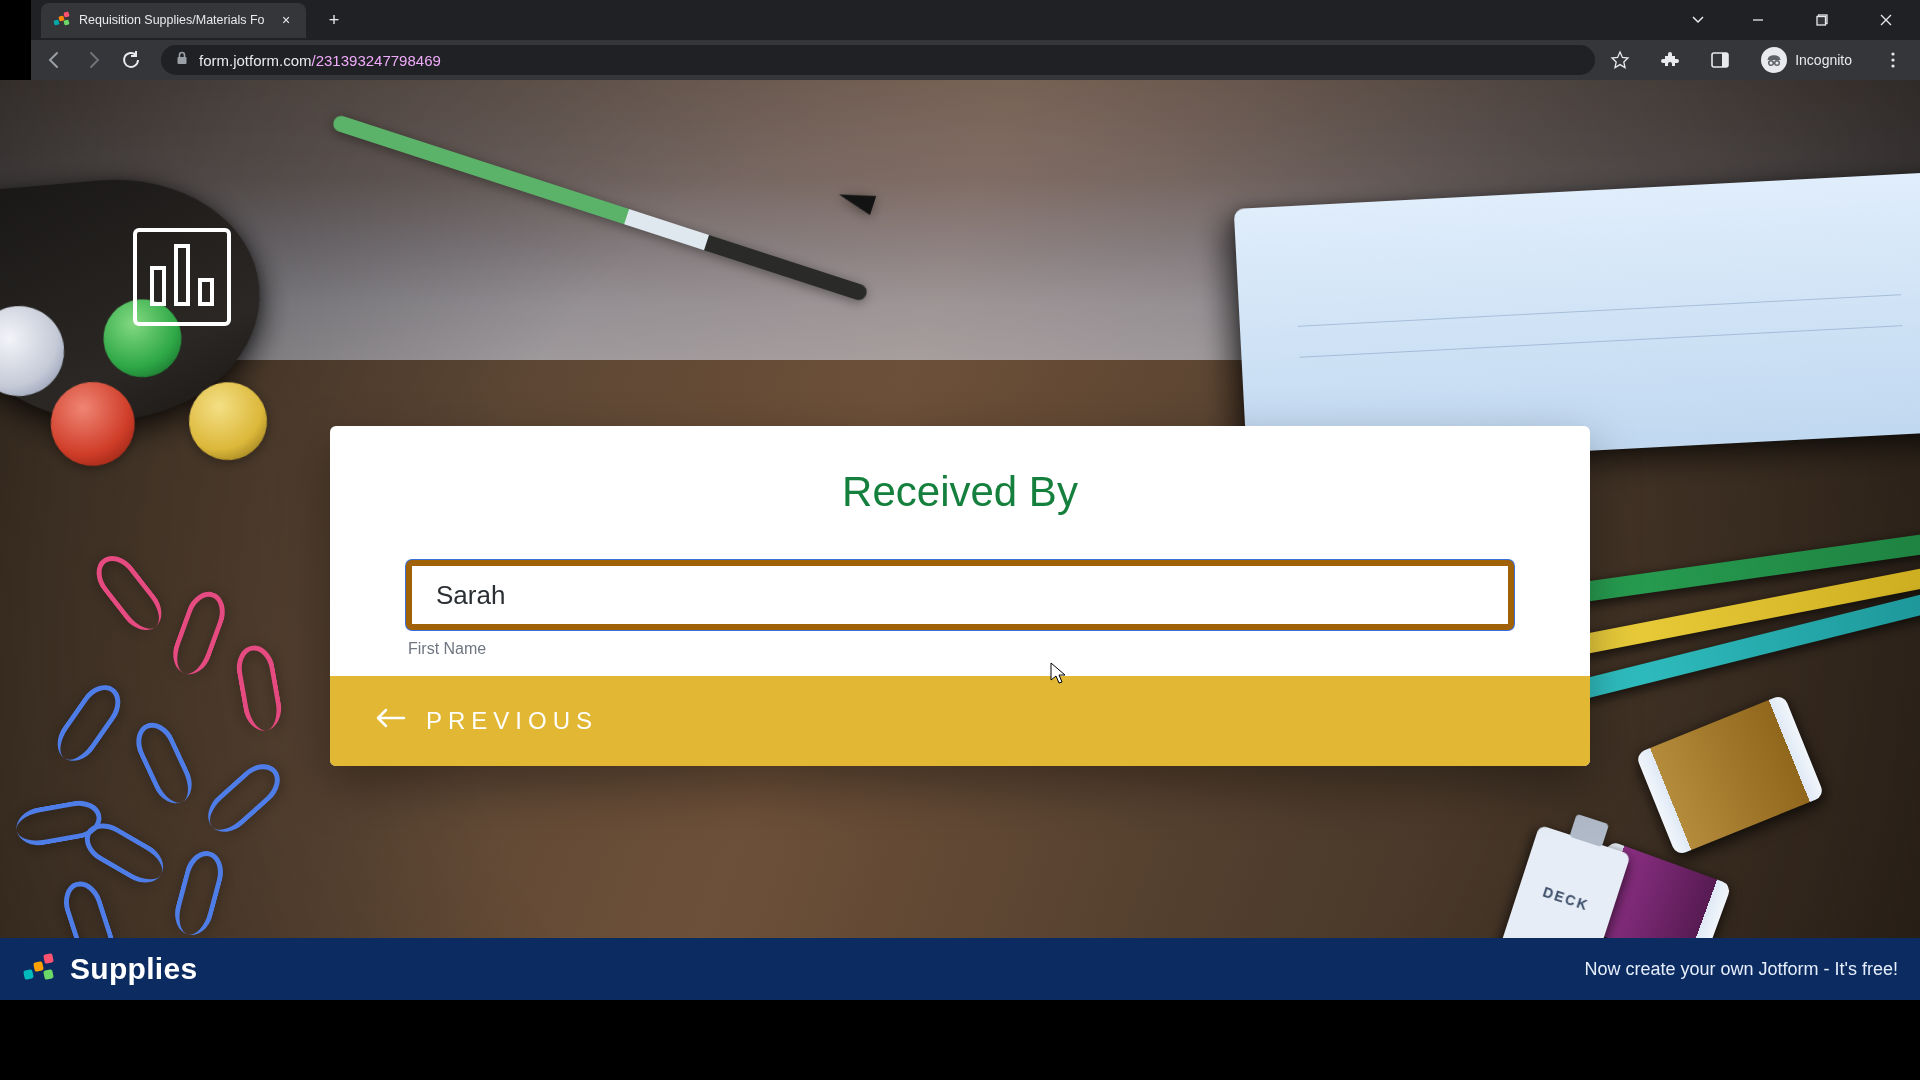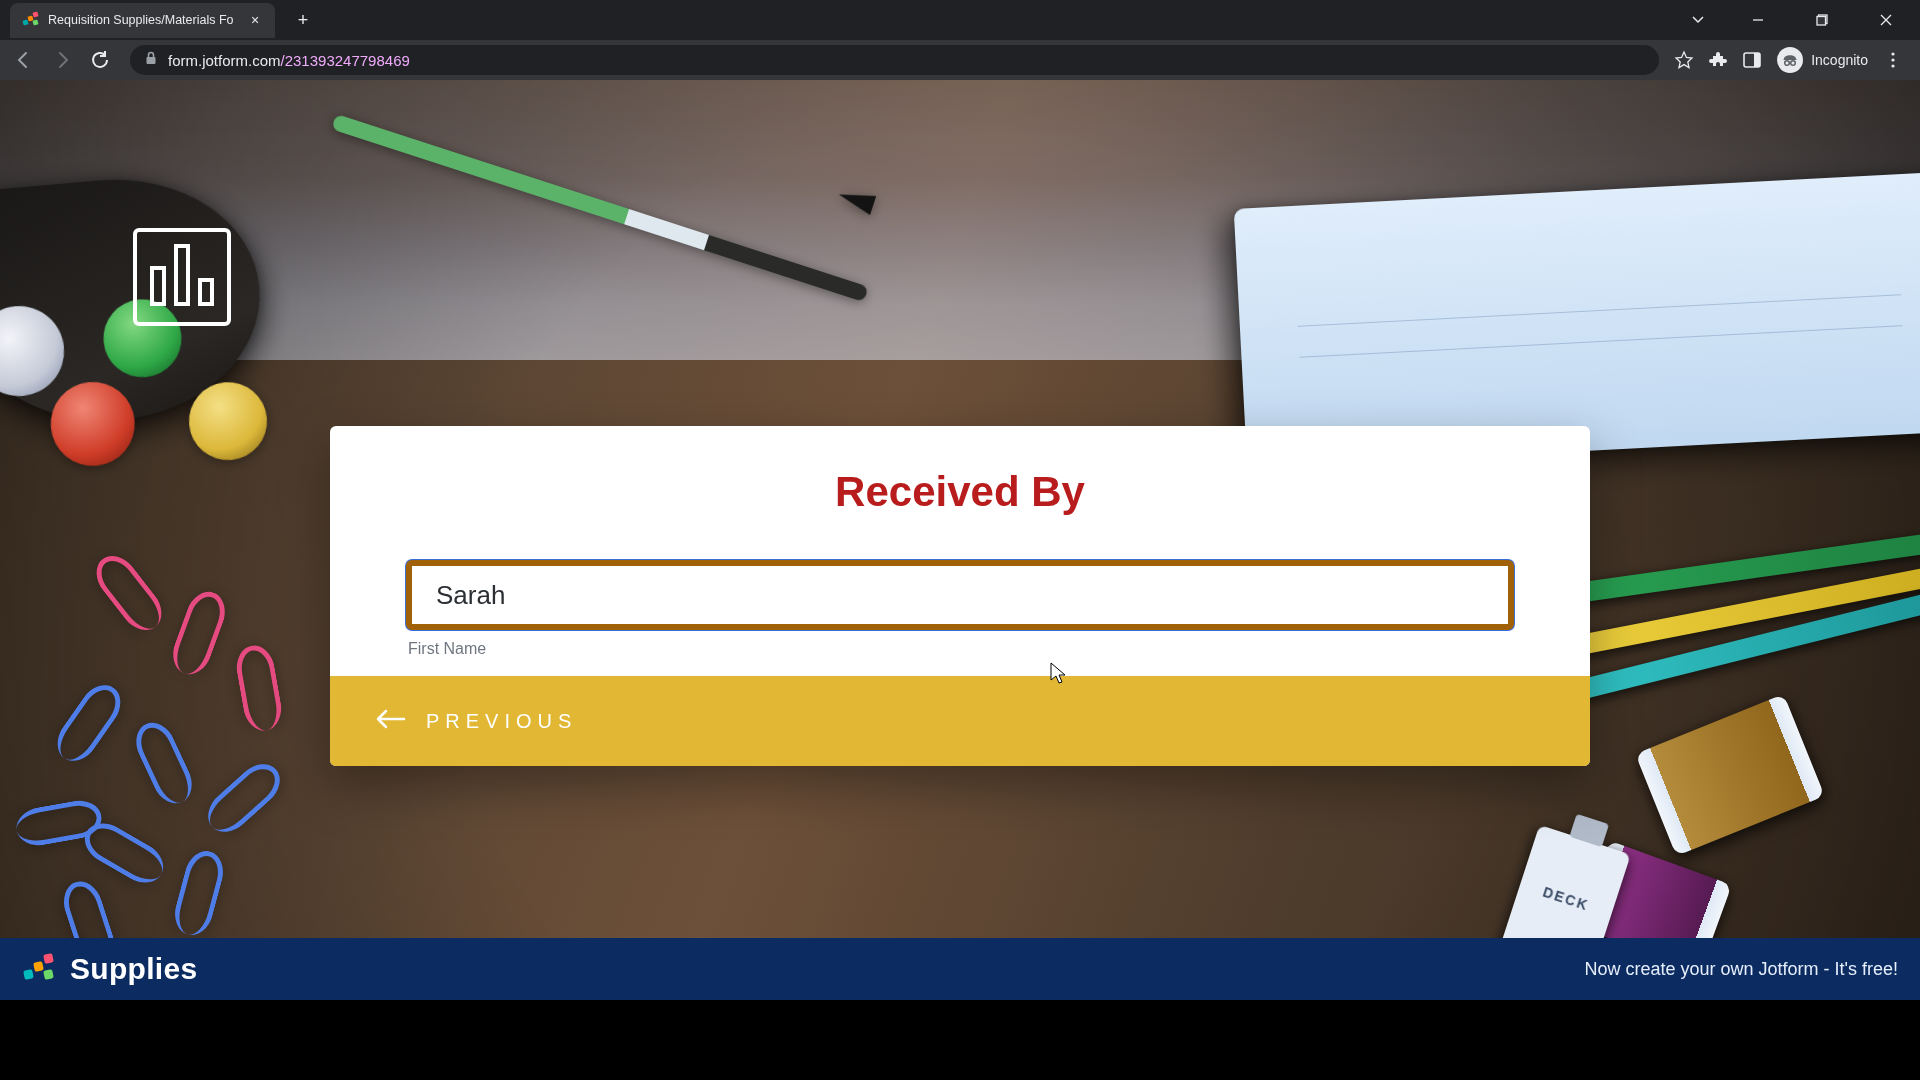--- a/index.html
+++ b/index.html
@@ -1,37 +1,37 @@
 <!DOCTYPE html>
 <html><head>
   <meta charset="utf-8">
   <style>
     * { margin: 0; padding: 0; box-sizing: border-box; }
     html, body { width: 1920px; height: 1080px; overflow: hidden; font-family: Arial, sans-serif; }
     body { background: #000; }
 
     
-    .browser-chrome { background: #202124; color: #e8eaed; }
+    .browser-chrome { background: #202124; color: #e8eaed; margin-left: 31px; }
     .tab-row { height: 40px; display: flex; align-items: center; background: #202124; }
     .tab { display: flex; align-items: center; height: 35px; background: #35363a; border-radius: 8px 8px 0 0; margin-left: 10px; padding: 0 12px; width: 265px; position: relative; }
     .tab-favicon { width: 18px; height: 18px; margin-right: 8px; display: flex; align-items: center; justify-content: center; }
     .tab-title { font-size: 12.5px; color: #e8eaed; white-space: nowrap; overflow: hidden; text-overflow: clip; flex: 1; }
     .tab-close { width: 16px; height: 16px; margin-left: 6px; color: #e8eaed; font-size: 14px; text-align: center; line-height: 16px; cursor: pointer; }
     .new-tab { width: 28px; height: 28px; margin-left: 14px; display: flex; align-items: center; justify-content: center; color: #e8eaed; font-size: 18px; cursor: pointer; }
     .window-controls { margin-left: auto; display: flex; align-items: center; gap: 20px; padding-right: 12px; }
     .win-ctl { width: 44px; height: 40px; display: flex; align-items: center; justify-content: center; color: #e8eaed; font-size: 13px; cursor: pointer; }
     .chevron-down-btn { width: 36px; height: 40px; display: flex; align-items: center; justify-content: center; color: #e8eaed; cursor: pointer; }
     .address-row { height: 40px; background: #35363a; display: flex; align-items: center; padding: 0 8px; gap: 6px; }
     .nav-btn { width: 32px; height: 32px; display: flex; align-items: center; justify-content: center; color: #9aa0a6; font-size: 18px; cursor: pointer; }
     .reload-btn { color: #e8eaed; }
     .omnibox { flex: 1; height: 30px; background: #202124; border-radius: 20px; display: flex; align-items: center; padding: 0 14px; margin: 0 8px; }
     .lock-icon { width: 14px; margin-right: 10px; color: #9aa0a6; }
     .url-text { color: #e8eaed; font-size: 15px; }
     .url-path { color: #f0abfc; }
-    .right-icons { display: flex; align-items: center; gap: 12px; margin-right: 8px; }
+    .right-icons { display: flex; align-items: center; gap: 28px; margin-right: 8px; }
     .chrome-icon { width: 22px; height: 22px; color: #e8eaed; display: flex; align-items: center; justify-content: center; cursor: pointer; }
     .incognito-pill { display: flex; align-items: center; gap: 8px; background: transparent; border-radius: 18px; padding: 2px 2px; color: #e8eaed; font-size: 14px; }
     .incognito-avatar { width: 26px; height: 26px; background: #e8eaed; border-radius: 50%; display: flex; align-items: center; justify-content: center; }
 
     
     .page { position: relative; width: 1920px; height: 920px; overflow: hidden; }
     .bg-base { position: absolute; inset: 0; background: linear-gradient(110deg, #4b3b2c 0%, #5a4533 25%, #6d5039 45%, #4e3c2c 70%, #3c2e22 100%); }
     .bg-sky { position: absolute; top: 0; left: 0; width: 100%; height: 280px; background: linear-gradient(180deg, #2b3648 0%, #3a4a64 35%, #6982a8 60%, #9db7da 80%, #b9ceec 100%); opacity: .55; mix-blend-mode: screen; }
     .vignette { position: absolute; inset: 0; background: radial-gradient(circle at 50% 60%, rgba(0,0,0,0) 45%, rgba(0,0,0,.25) 80%, rgba(0,0,0,.45) 100%); }
 
@@ -79,29 +79,29 @@
     
     .form-logo { position: absolute; top: 148px; left: 133px; width: 98px; height: 98px; border: 4px solid #fff; border-radius: 6px; display: flex; align-items: flex-end; justify-content: center; gap: 8px; padding: 12px 10px 16px 10px; }
     .bar { width: 16px; background: transparent; border: 4px solid #fff; }
     .bar.b1 { height: 40px; }
     .bar.b2 { height: 62px; }
     .bar.b3 { height: 28px; }
 
     
     .card { position: absolute; left: 50%; top: 346px; transform: translateX(-50%); width: 1260px; background: #fff; border-radius: 6px; box-shadow: 0 20px 50px rgba(0,0,0,.35); overflow: hidden; }
     .card-head { padding: 42px 0 8px; text-align: center; }
-    .card-title { font-size: 42px; font-weight: 700; color: #b91c1c; }
+    .card-title { font-size: 42px; font-weight: 400; color: #15803d; }
     .inputs { display: flex; gap: 24px; padding: 36px 76px 18px 76px; }
     .field { flex: 1; }
     .text-input { width: 100%; height: 70px; border: 1px solid #c9ced6; border-radius: 6px; font-size: 26px; padding: 0 24px; color: #2b2f33; outline: none; }
     .text-input::placeholder { color: #8a9099; }
     .text-input.focused { border: 6px solid #a16207; box-shadow: 0 0 0 1px #3a6fd8; }
     .sublabel { font-size: 16px; color: #6f7681; margin-top: 10px; padding-left: 2px; }
     .card-actions { display: flex; height: 90px; }
-    .prev-btn, .submit-btn { flex: 1; display: flex; align-items: center; font-size: 20px; letter-spacing: 6px; font-weight: 500; color: #fff; cursor: pointer; }
+    .prev-btn, .submit-btn { flex: 1; display: flex; align-items: center; font-size: 24px; letter-spacing: 6px; font-weight: 500; color: #fff; cursor: pointer; }
     .prev-btn { background: #e1b733; padding-left: 44px; justify-content: flex-start; }
     .submit-btn { background: #d7ae2c; padding-right: 66px; justify-content: flex-end; }
     .arrow-svg { margin-right: 20px; }
 
     
     .progress { position: absolute; left: 50%; transform: translateX(-50%); top: 890px; width: 1215px; }
     .progress-line { position: absolute; top: 14px; left: 10px; right: 10px; height: 2px; background: rgba(255,255,255,.9); }
     .dots { position: relative; display: flex; justify-content: space-between; }
     .dot { width: 24px; height: 24px; border-radius: 50%; background: #3fc234; border: 4px solid #fff; box-shadow: 0 0 0 1px rgba(0,0,0,.05); }
     .dot.current { width: 36px; height: 36px; background: #fff; border: 4px solid #fff; position: relative; top: -6px; box-shadow: 0 2px 6px rgba(0,0,0,.35); }

